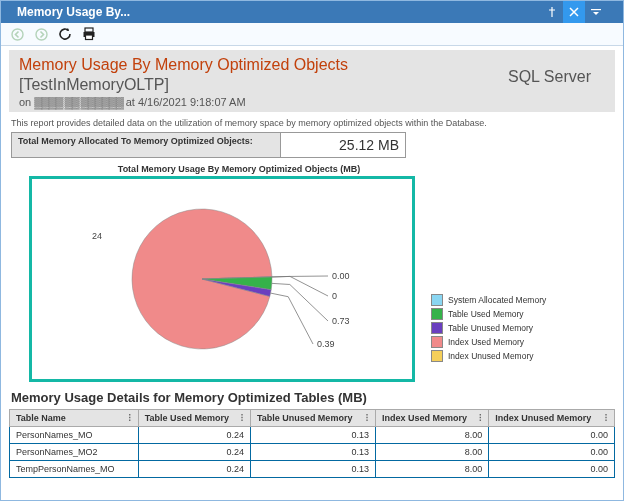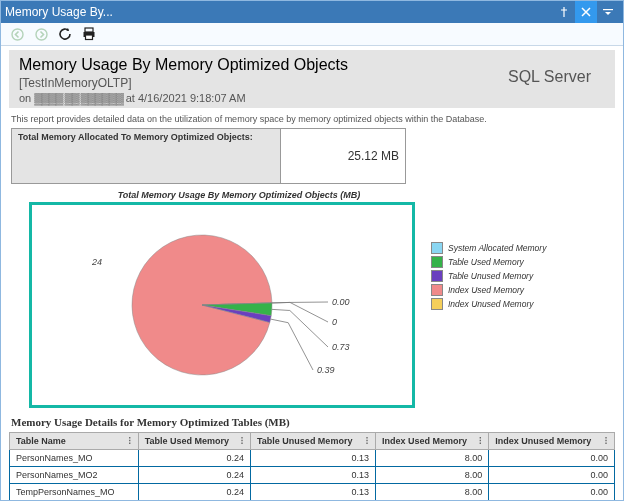--- a/index.html
+++ b/index.html
@@ -20,22 +20,23 @@
     box-sizing: border-box;
     display: flex;
     flex-direction: column;
   }
   .titlebar {
     height: 22px;
     background: #3b79b7;
     color: #fff;
     display: flex;
     align-items: center;
-    padding: 0 4px;
+    padding: 0 16px;
     font-size: 12px;
+    font-weight: bold;
   }
   .titlebar .title { flex: 0 0 auto; }
   .titlebar .spacer { flex: 1; }
   .titlebar .pin, .titlebar .close, .titlebar .menu {
     width: 22px;
     height: 22px;
     display: flex;
     align-items: center;
     justify-content: center;
   }
@@ -55,22 +56,22 @@
     flex: 1;
     background: #fff;
     padding: 4px 8px 8px 8px;
     overflow: hidden;
   }
   .header-block {
     background: #e4e4e4;
     padding: 6px 10px 4px 10px;
     position: relative;
   }
-  .report-title { font-size: 16px; color: #000000; margin: 0; }
-  .report-subtitle { font-size: 12px; color: #555; margin: 2px 0 0 0; }
+  .report-title { font-size: 16px; color: #c2410c; margin: 0; }
+  .report-subtitle { font-size: 16px; color: #555; margin: 2px 0 0 0; }
   .report-on { font-size: 11px; color: #555; margin-top: 2px; }
   .sqlserver {
     position: absolute;
     right: 24px;
     top: 18px;
     font-size: 16px;
     color: #555;
   }
   .report-desc { font-size: 9px; color: #555; margin: 6px 2px 4px 2px; }
   .alloc-row {
@@ -83,54 +84,53 @@
     background: #e4e4e4;
     font-size: 9px;
     font-weight: bold;
     padding: 3px 6px;
     width: 270px;
     box-sizing: border-box;
   }
   .alloc-value {
     border: 1px solid #999;
     border-left: none;
-    font-size: 12px;
-    padding: 20px 6px;
+    font-size: 14px;
+    padding: 4px 6px;
     width: 125px;
     text-align: right;
     box-sizing: border-box;
   }
   .chart-area {
     margin-top: 2px;
-    font-style: italic;
   }
   .chart-title {
     font-size: 9px;
     font-weight: bold;
     text-align: center;
     width: 380px;
     margin: 0 auto 2px 40px;
   }
   .chart-flex { display: flex; align-items: flex-start; }
   .chart-box {
     width: 380px;
     height: 200px;
     border: 3px solid #14b8a6;
     position: relative;
     margin-left: 20px;
   }
   .legend {
     margin-left: 16px;
-    margin-top: 39px;
+    margin-top: 117px;
     font-size: 8.5px;
     line-height: 14px;
   }
   .legend-row { display: flex; align-items: center; gap: 5px; }
   .swatch { width: 10px; height: 10px; border: 1px solid #888; }
-  .details-title { font-size: 11px; font-weight: bold; margin: 8px 2px 4px 2px; font-family: Liberation Serif, serif; }
+  .details-title { font-size: 13px; font-weight: bold; margin: 8px 2px 4px 2px; }
   table.details {
     border-collapse: collapse;
     width: 100%;
     font-size: 9px;
   }
   table.details th {
     background: #e4e4e4;
     border: 1px solid #aaa;
     padding: 3px 6px;
     text-align: left;

